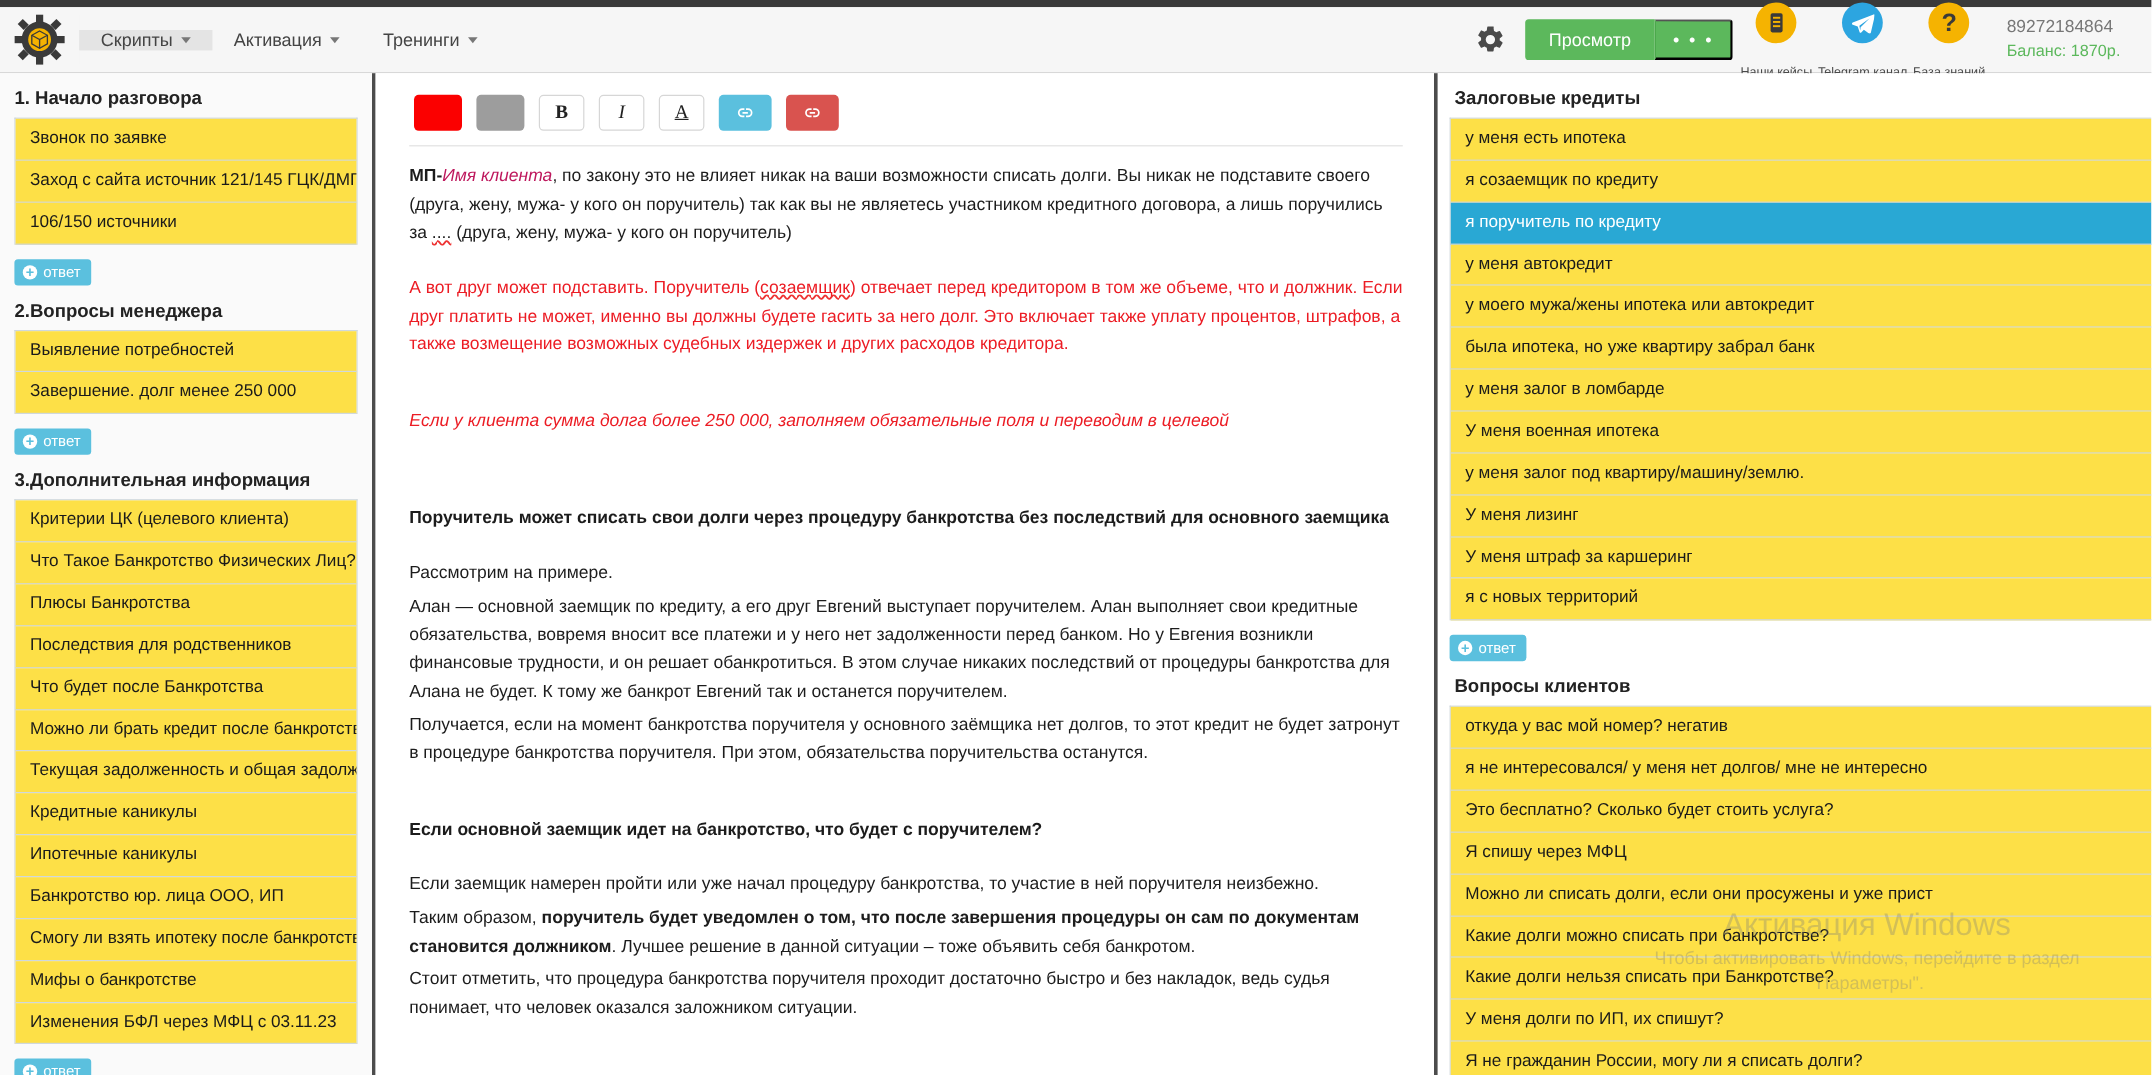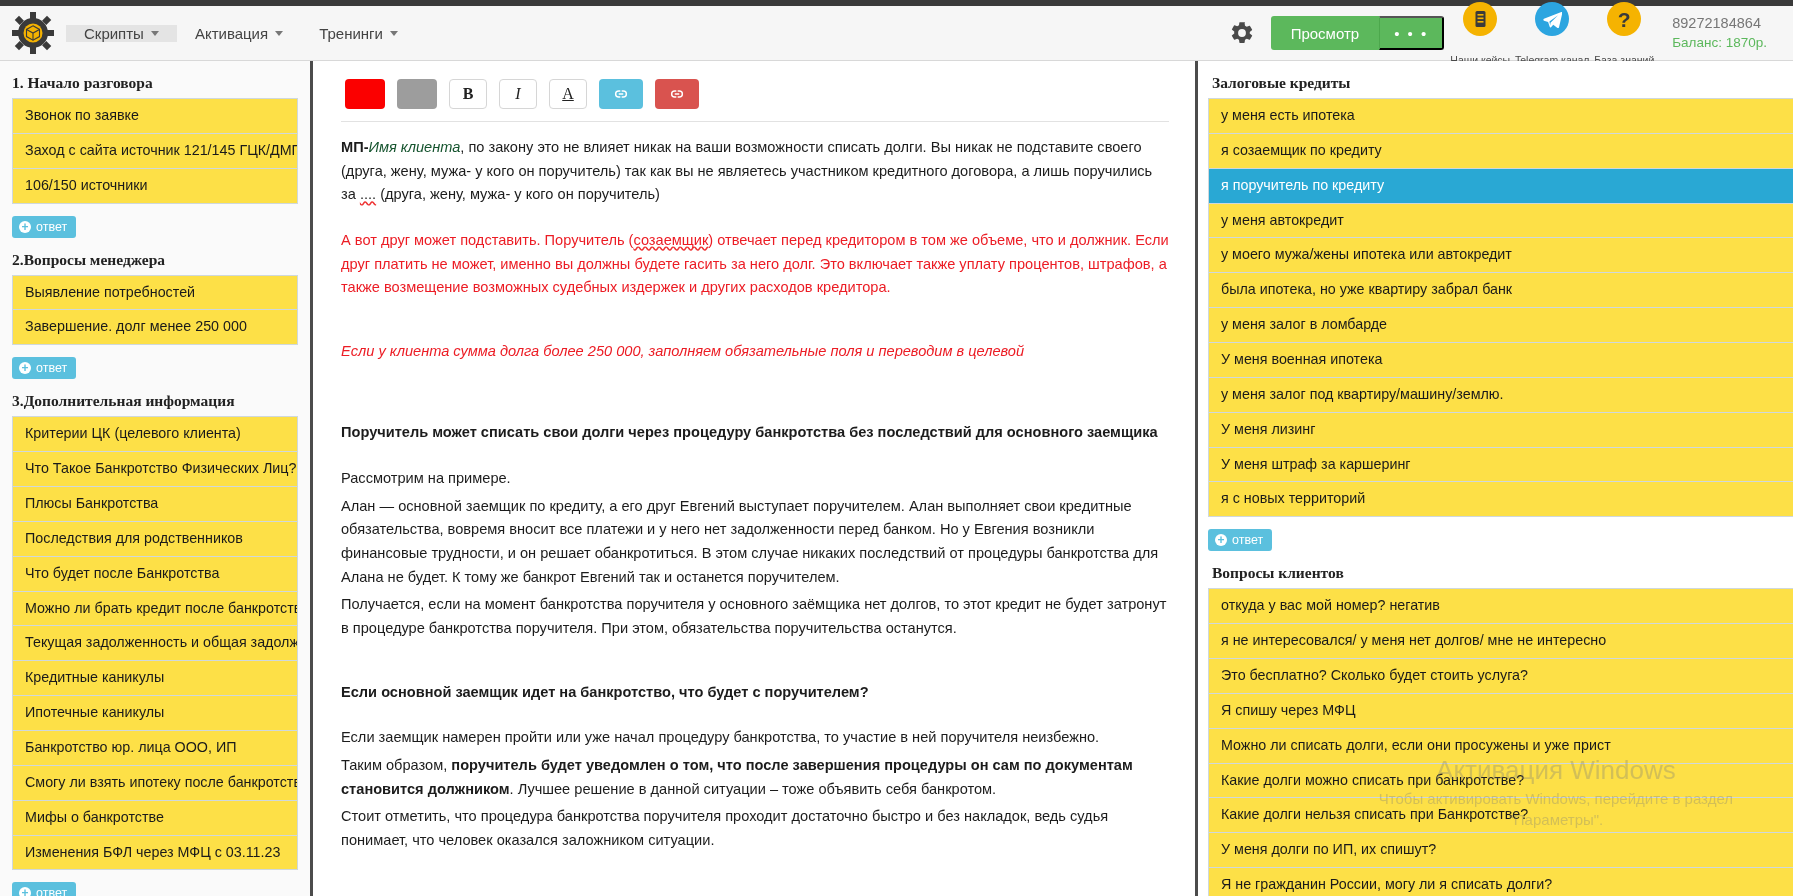--- a/index.html
+++ b/index.html
@@ -109,21 +109,20 @@
     position: relative;
   }
   .side-left { width: 313px; border-right: 3px solid #4c4c4c; padding: 10px 12px 0 12px; }
   .side-right { width: 598px; border-left: 3px solid #4c4c4c; padding: 10px 0 0 10px; background:#fff;}
 
   .group-title {
     font-size: 15.5px;
     font-weight: bold;
     color: #222;
     margin: 3px 0 6px 0;
-    font-family: Liberation Serif, serif;
   }
   .side-right .group-title { padding-left: 4px; }
 
   .item-list {
     border: 1px solid #cfd8dc;
     border-bottom: none;
     margin-bottom: 12px;
   }
   .side-right .item-list { border-right: none; }
   .list-item {
@@ -194,21 +193,21 @@
   .lbtn.red { background: #d9534f; }
 
   .divider { border-top: 1px solid #e2e2e2; margin: 0 0 14px 0; }
 
   .doc { font-size: 14.6px; color: #1c1c1c; line-height: 1.62; }
   .doc p { margin: 0 0 4px 0; }
   .doc .sp { height: 18px; }
   .red { color: #ec1c24; }
   .redi { color: #ec1c24; font-style: italic; }
   .b { font-weight: bold; }
-  .gi { color: #14532d; font-style: italic; }
+  .gi { color: #be185d; font-style: italic; }
   .sq { text-decoration: underline wavy #e33; text-decoration-skip-ink: none;}
 
   
   .watermark {
     position: absolute;
     right: 60px; bottom: 66px;
     text-align: center;
     color: rgba(120,120,120,0.32);
     pointer-events: none;
     user-select: none;

